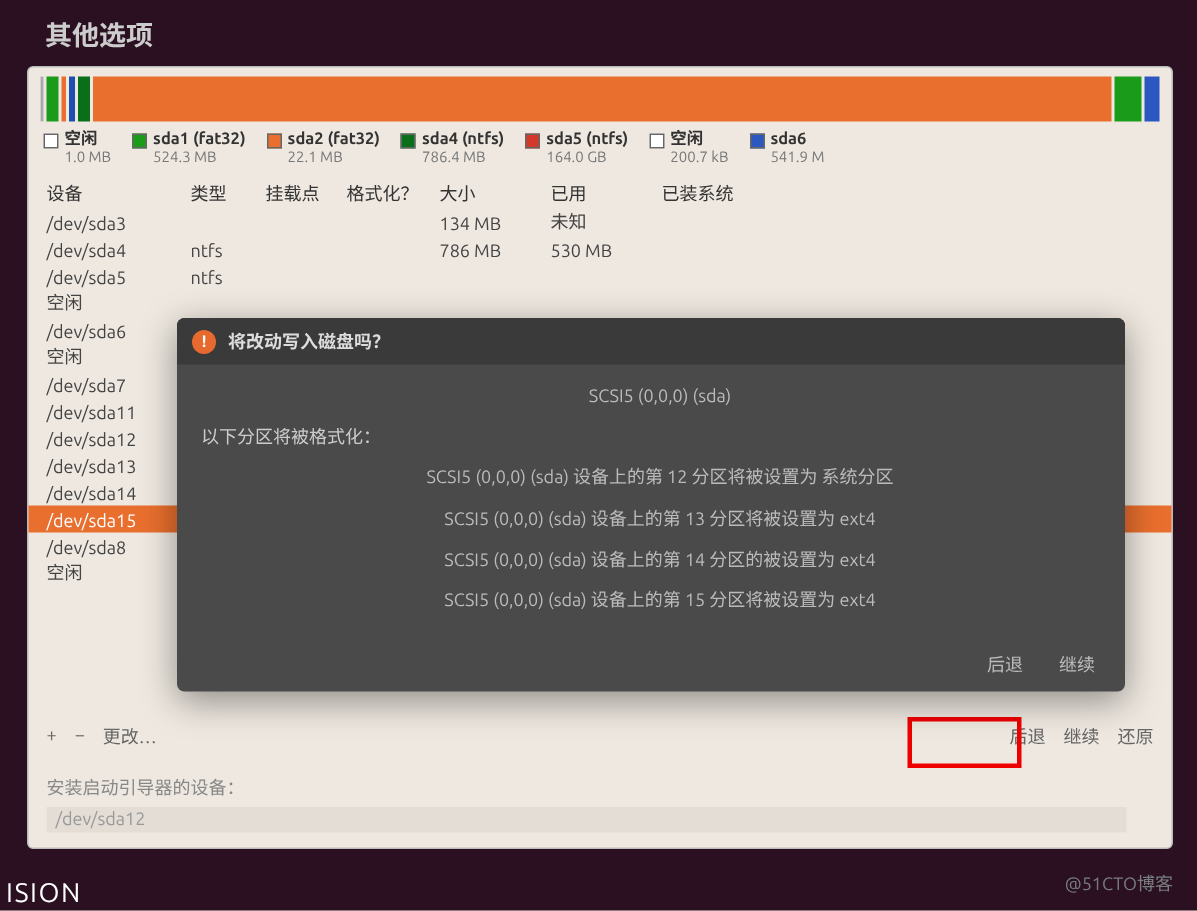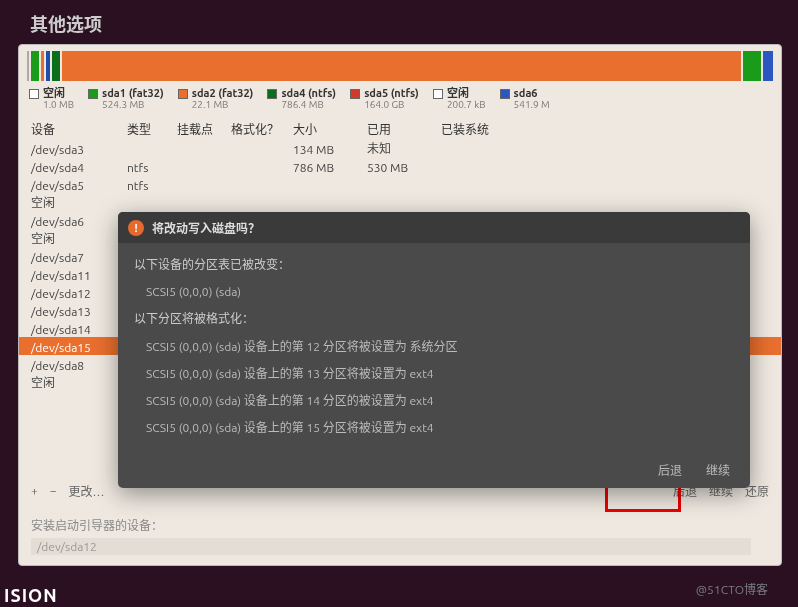--- a/index.html
+++ b/index.html
@@ -23,25 +23,25 @@
 .toolbar .spacer{flex:1}
 .toolbar button { background:none; border:none; font-size:12px; color:#666; cursor:pointer; }
 .redbox { position:absolute; border:3px solid #e00; width:76px; height:34px; right:100px; bottom:53px; pointer-events:none; }
 .bootlbl { position:absolute; bottom:32px; left:12px; font-size:12px; color:#888; }
 .bootval { position:absolute; bottom:10px; left:12px; font-size:12px; color:#999; background:#e3ddd5; padding:2px 6px; width:720px; }
 .dialog { position:absolute; left:118px; top:212px; width:632px; background:#4a4a4a; color:#ddd; border-radius:5px; box-shadow:0 6px 24px rgba(0,0,0,.4); font-size:12px; }
 .dlg-head { background:#3a3a3a; border-radius:5px 5px 0 0; padding:7px 10px; display:flex; gap:8px; align-items:center; font-weight:bold; }
 .dlg-head .icn { width:16px; height:16px; border-radius:50%; background:#e66a2d; color:#fff; display:flex; align-items:center; justify-content:center; font-size:11px; }
 .dlg-body { padding:12px 16px 8px; line-height:1.6; color:#ccc; }
 .dlg-body p { margin-bottom:8px; }
-.dlg-body .indent { padding-left:12px; color:#bbb; }
+.dlg-body .indent { padding-left:12px; color:#bbb;text-align:center; }
 .dlg-foot { display:flex; justify-content:flex-end; gap:24px; padding:8px 20px 10px; color:#bbb; }
 .dlg-foot span { cursor:pointer; }
-.watermark { position:absolute; right:30px; bottom:10px; color:#9aa; font-size:12px; opacity:.7; }
-.cutoff { position:absolute; left:0; bottom:0; color:#fff; font-size:18px; font-weight:bold; letter-spacing:1px; padding:2px 4px; }
+.watermark { position:absolute; right:16px; bottom:10px; color:#9aa; font-size:12px; opacity:.7; }
+.cutoff { position:absolute; left:0; bottom:0; color:#fff; font-size:18px; font-weight:normal; letter-spacing:1px; padding:2px 4px; }
 </style>
 </head>
 <body>
 
 <div class="topbar">其他选项</div>
 
 <div class="panel">
   <div class="usage">
     <span style="background:#fff;width:2px;border:1px solid #aaa"></span>
     <span style="background:#1a9c1a;width:8px"></span>
@@ -240,21 +240,20 @@
   <div class="bootlbl">安装启动引导器的设备：</div>
   <div class="bootval">/dev/sda12</div>
 </div>
 
 <div class="dialog">
   <div class="dlg-head">
     <span class="icn">!</span>
     <span>将改动写入磁盘吗？</span>
   </div>
   <div class="dlg-body">
-    <p>以下设备的分区表已被改变：</p>
     <p class="indent">SCSI5 (0,0,0) (sda)</p>
     <p>以下分区将被格式化：</p>
     <div id="fmtitems">
         <p class="indent">SCSI5 (0,0,0) (sda) 设备上的第 12 分区将被设置为 系统分区</p>
         <p class="indent">SCSI5 (0,0,0) (sda) 设备上的第 13 分区将被设置为 ext4</p>
         <p class="indent">SCSI5 (0,0,0) (sda) 设备上的第 14 分区的被设置为 ext4</p>
         <p class="indent">SCSI5 (0,0,0) (sda) 设备上的第 15 分区将被设置为 ext4</p>
       </div>
   </div>
   <div class="dlg-foot">

